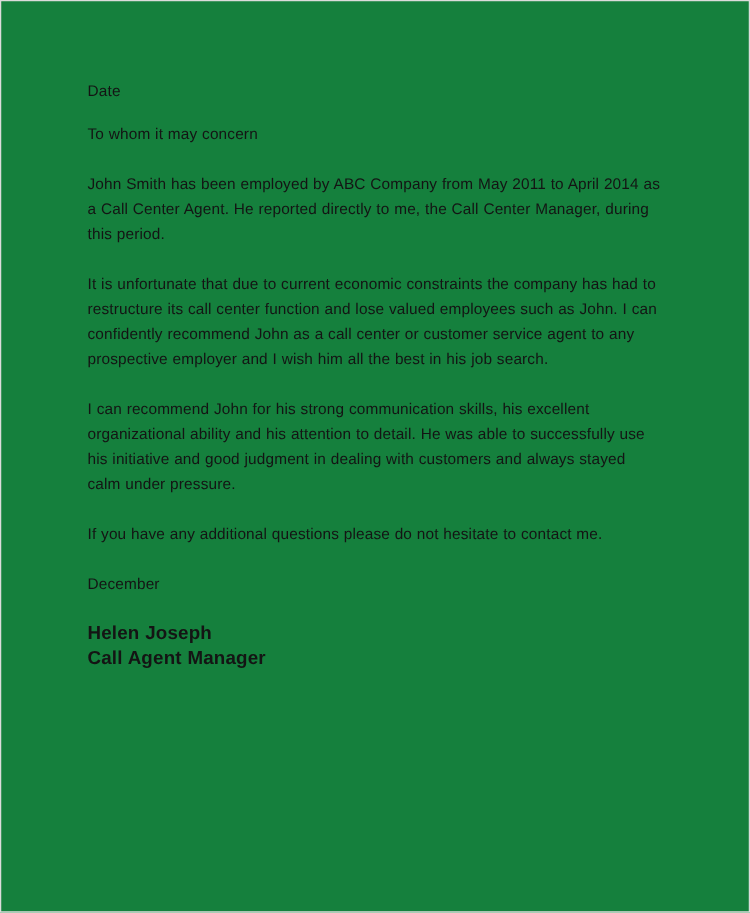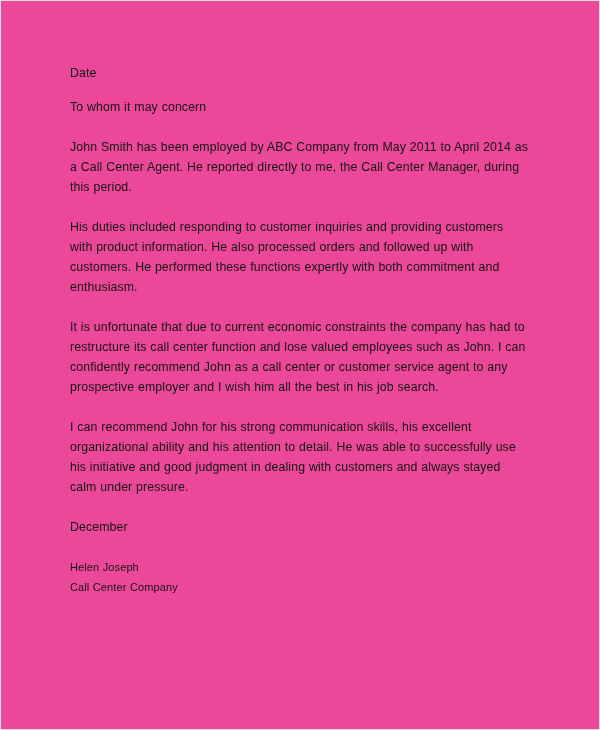--- a/index.html
+++ b/index.html
@@ -7,21 +7,21 @@
     margin: 0;
     padding: 0;
     background: #ffffff;
   }
 
   .page {
     position: relative;
     width: 600px;
     height: 730px;
     box-sizing: border-box;
-    background: #ec4899;
+    background: #15803d;
     border: 1px solid #dcdcdc;
     overflow: hidden;
     font-family: "Liberation Sans", "DejaVu Sans", sans-serif;
   }
 
   .letter {
     position: absolute;
     left: 69px;
     top: 62px;
     width: 458px;
@@ -37,25 +37,26 @@
     word-spacing: 0.02em;
     -webkit-font-smoothing: antialiased;
   }
 
   .block:last-child {
     margin-bottom: 0;
   }
 
   
   .sig-line {
-    font-size: 11px;
+    font-size: 15px;
     line-height: 20px;
     color: #141414;
     margin: 0;
     letter-spacing: 0.01em;
+    font-weight: bold;
   }
 
   .block-date {
     margin-bottom: 14px;
   }
 
   .block-salutation {
     margin-bottom: 20px;
   }
 </style>
@@ -64,28 +65,28 @@
 
 <div class="page">
   <div class="letter">
 
     <p class="block block-date">Date</p>
 
     <p class="block block-salutation">To whom it may concern</p>
 
     <p class="block">John Smith has been employed by ABC Company from May 2011 to April 2014 as a Call Center Agent. He reported directly to me, the Call Center Manager, during this period.</p>
 
-    <p class="block">His duties included responding to customer inquiries and providing customers with product information. He also processed orders and followed up with customers. He performed these functions expertly with both commitment and enthusiasm.</p>
 
     <p class="block">It is unfortunate that due to current economic constraints the company has had to restructure its call center function and lose valued employees such as John. I can confidently recommend John as a call center or customer service agent to any prospective employer and I wish him all the best in his job search.</p>
 
     <p class="block">I can recommend John for his strong communication skills, his excellent organizational ability and his attention to detail. He was able to successfully use his initiative and good judgment in dealing with customers and always stayed calm under pressure.</p>
 
+    <p class="block">If you have any additional questions please do not hesitate to contact me.</p>
 
     <p class="block">December</p>
 
     <div class="block">
       <div class="sig-line">Helen Joseph</div>
-      <div class="sig-line">Call Center Company</div>
+      <div class="sig-line">Call Agent Manager</div>
     </div>
 
   </div>
 </div>
 
 </body></html>

